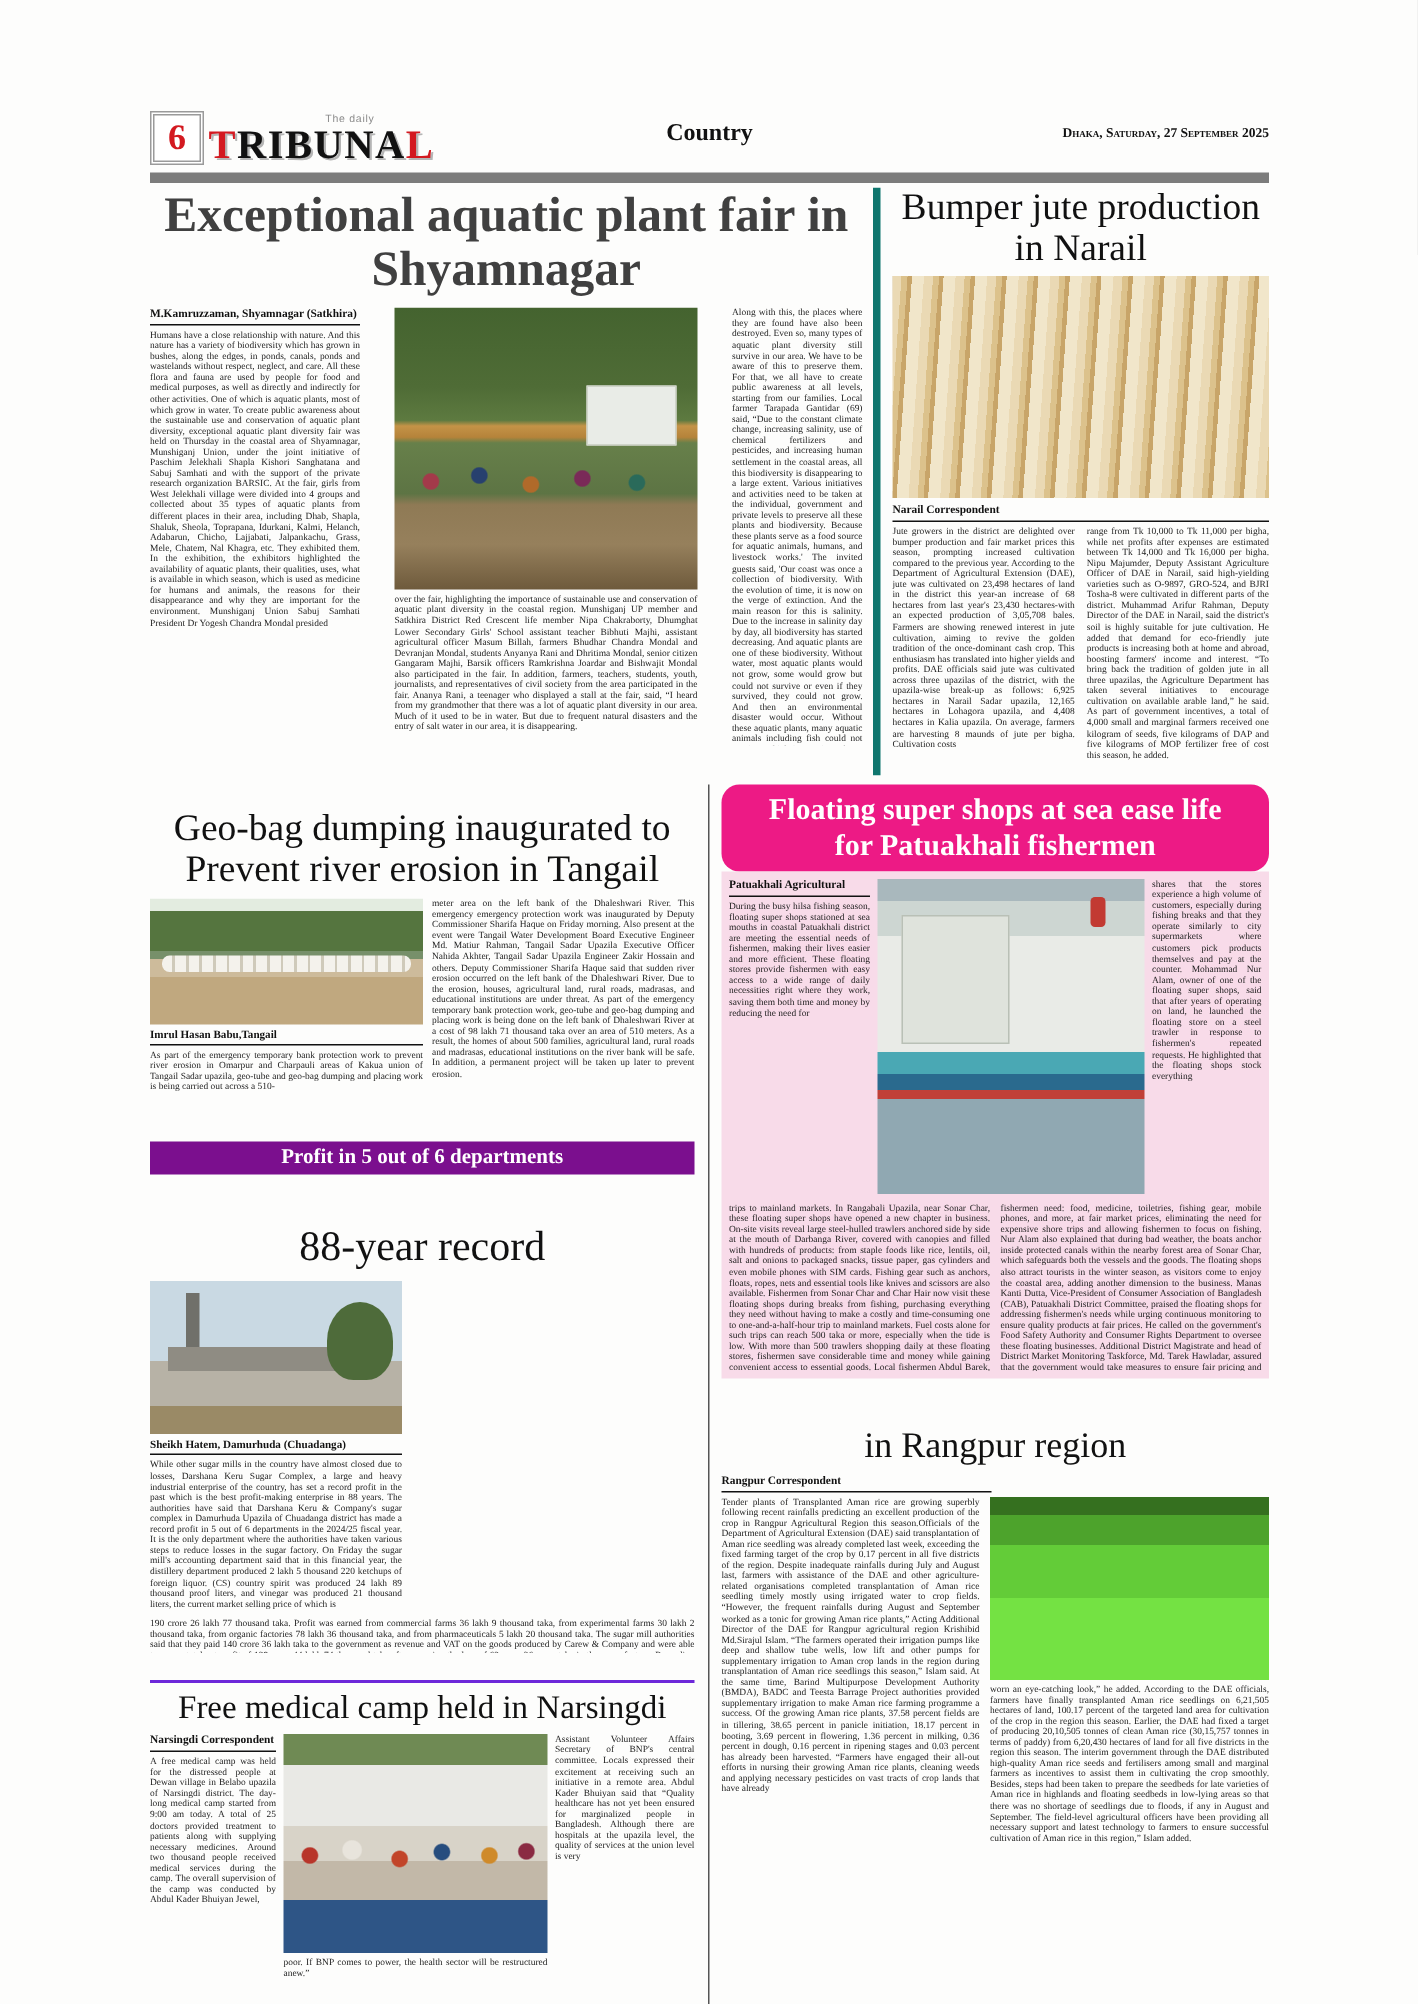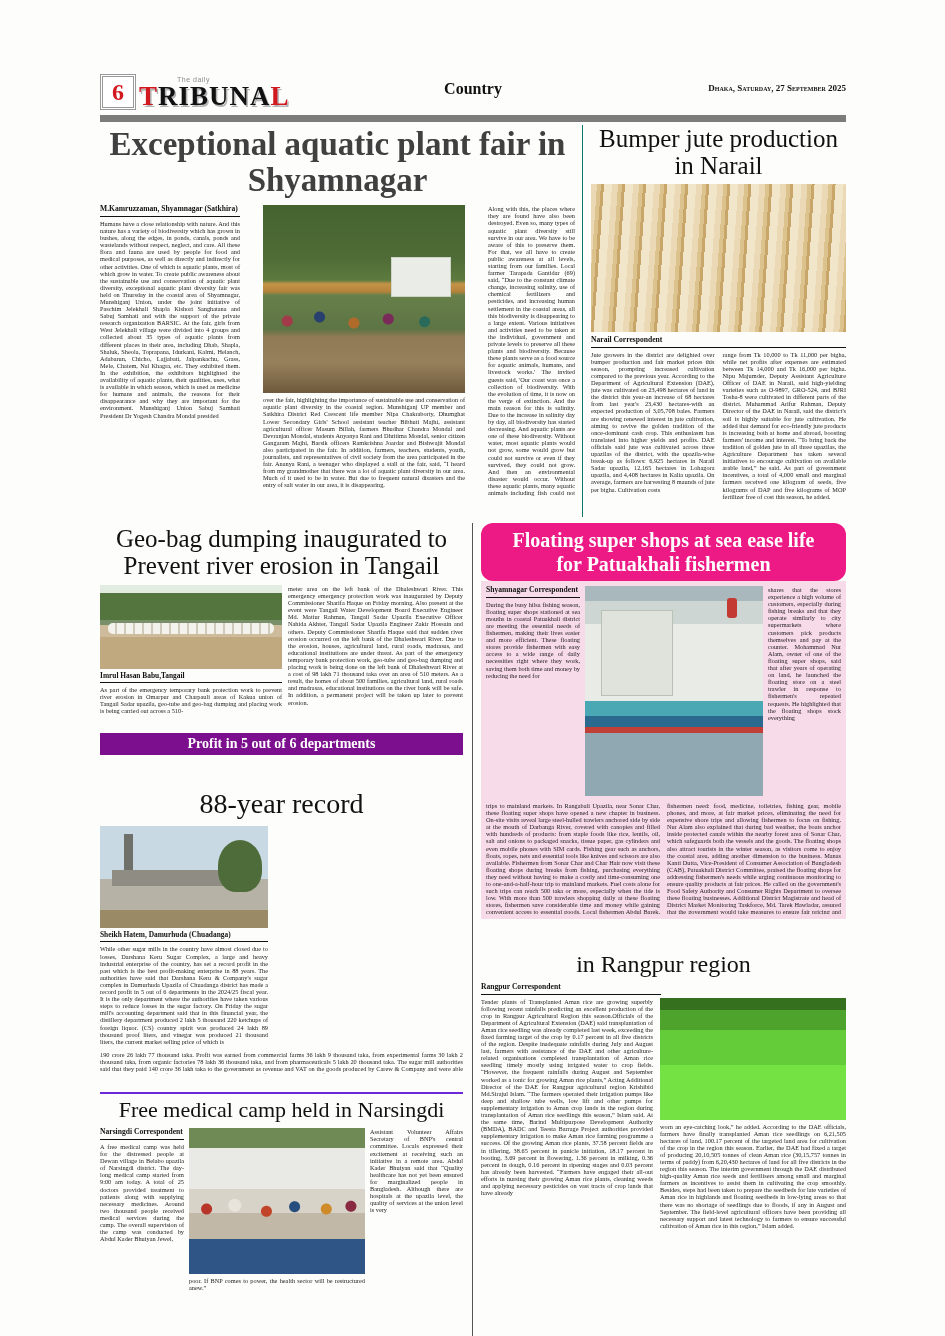--- a/index.html
+++ b/index.html
@@ -5,21 +5,21 @@
   html,body{margin:0;padding:0;background:#e9e9e9;}
   .page{position:relative;width:945px;height:1336px;background:#fdfdfc;margin:0 auto;
         font-family:"Liberation Serif",serif;color:#111;overflow:hidden;}
   .content{position:absolute;left:100px;top:74px;width:746px;}
 
   
   .masthead{display:flex;align-items:flex-start;}
   .brandwrap{display:flex;align-items:flex-end;gap:3px;width:250px;}
   .pagenum{width:30px;height:30px;border:3px double #9a9a9a;display:flex;align-items:center;justify-content:center;
            font-weight:bold;font-size:24px;color:#d31920;background:#fff;}
-  .brandblock{line-height:1;}
+  .brandblock{line-height:1;text-align:center;}
   .brand-top{font-family:"Liberation Sans",sans-serif;font-size:7px;color:#8a8a8a;margin-left:38px;letter-spacing:.5px;}
   .brand{font-size:27px;font-weight:bold;letter-spacing:1px;text-shadow:1.5px 1.5px 0 #b5b5b5;}
   .brand .red{color:#d31920;}
   .section-label{flex:1;text-align:center;font-weight:bold;font-size:16px;padding-top:6px;}
   .edition-date{width:250px;text-align:right;font-variant:small-caps;font-weight:bold;font-size:9px;padding-top:9px;}
   .gray-bar{height:7px;background:#7c7c7c;margin-top:5px;}
 
   
   h1,h2{margin:0;font-weight:normal;text-align:center;line-height:1.08;}
   .bt{font-size:6.3px;line-height:7.1px;text-align:justify;color:#1c1c1c;}
@@ -38,44 +38,44 @@
   .ph{position:relative;overflow:hidden;}
   .ph-fair{width:202px;height:188px;margin-bottom:3px;
     background:linear-gradient(180deg,#44632f 0%,#4f6c36 28%,#5d7a40 40%,#c49347 42%,#b5833a 46%,#67804a 48%,#5d7444 66%,#8f7a55 70%,#96805c 84%,#6e5a3c 100%);}
   .ph-fair .poster{position:absolute;right:14px;top:52px;width:58px;height:38px;background:#e9ece7;border:1px solid #cfd4c9;}
   .ph-fair .crowd{position:absolute;left:0;top:96px;width:100%;height:40px;
     background:radial-gradient(circle at 12% 50%,#a33a4a 0 5px,transparent 6px),
                radial-gradient(circle at 28% 40%,#27406e 0 5px,transparent 6px),
                radial-gradient(circle at 45% 55%,#b06a2a 0 5px,transparent 6px),
                radial-gradient(circle at 62% 45%,#7a2a58 0 5px,transparent 6px),
                radial-gradient(circle at 80% 52%,#2a6a5a 0 5px,transparent 6px);}
-  .a2{flex:1;border-left:1px solid #0f766e;padding-left:8px;box-sizing:border-box;}
+  .a2{flex:1;border-left:5px solid #0f766e;padding-left:8px;box-sizing:border-box;}
   .h-jute{font-size:25px;margin-bottom:5px;}
   .ph-jute{width:100%;height:148px;margin-bottom:4px;
     background:repeating-linear-gradient(94deg,#ead9b4 0 6px,#dcc28c 6px 10px,#c8a569 10px 13px,#f1e6ca 13px 21px),
                linear-gradient(180deg,rgba(120,90,40,.25),rgba(255,255,255,0) 40%);}
   .a2-cols{column-count:2;column-gap:8px;height:178px;overflow:hidden;}
 
   
   .secB{display:flex;margin-top:6px;}
   .bleft{width:372px;flex:none;padding-right:9px;box-sizing:border-box;}
   .bright{flex:1;border-left:1px solid #555;padding-left:8px;box-sizing:border-box;}
 
   
-  .h-geo{font-size:25px;margin:2px 0 6px;}
+  .h-geo{font-size:25px;margin:16px 0 6px;}
   .geo-body{display:flex;gap:6px;height:142px;overflow:hidden;}
   .geoc1{width:182px;flex:none;}
   .ph-geo{width:182px;height:84px;
     background:linear-gradient(180deg,#e3ece0 0 10%,#55753f 10% 42%,#77906a 42% 48%,#cdbb9b 48% 62%,#c0a87f 62% 100%);}
   .ph-geo .bags{position:absolute;left:8px;top:38px;width:166px;height:11px;border-radius:5px;
     background:repeating-linear-gradient(90deg,#f4f2ec 0 7px,#cfcaba 7px 9px);}
   .geoc2{flex:1;}
 
   
-  .kicker{background:#7b0f8e;color:#fff;font-weight:bold;font-size:14px;text-align:center;padding:3px 0;margin:6px 0 4px;}
+  .kicker{background:#7b0f8e;color:#fff;font-weight:bold;font-size:14px;text-align:center;padding:3px 0;margin:20px 0 4px;}
   .h-sugar{font-size:28px;margin-bottom:7px;}
   .sugar-body{display:flex;gap:6px;height:248px;overflow:hidden;flex-direction:column;}
   .sugc1{width:168px;flex:none;}
   .ph-mill{width:168px;height:102px;
     background:linear-gradient(180deg,#c9d9e3 0 52%,#b7b2a6 52% 82%,#9a8a66 82% 100%);}
   .ph-mill .chimney{position:absolute;left:24px;top:8px;width:9px;height:52px;background:#70706a;}
   .ph-mill .roof{position:absolute;left:12px;top:44px;width:120px;height:16px;background:#8f8c83;}
   .ph-mill .tree{position:absolute;right:6px;top:14px;width:44px;height:52px;border-radius:50% 50% 40% 40%;background:#4e6b3a;}
   .sugc2{flex:1;}
 
@@ -237,21 +237,21 @@
       <div class="bright">
 
         <div>
           <div class="pink-banner">
             <span>Floating super shops at sea ease life</span><br>
             <span>for Patuakhali fishermen</span>
           </div>
           <div class="pink-body">
             <div class="flo-row1">
               <div class="floc1">
-                <div class="byl">Shyamnagar Correspondent</div>
+                <div class="byl">Patuakhali Agricultural</div>
                 <div class="rule"></div>
                 <div class="bt">During the busy hilsa fishing season, floating super shops stationed at sea mouths in coastal Patuakhali district are meeting the essential needs of fishermen, making their lives easier and more efficient. These floating stores provide fishermen with easy access to a wide range of daily necessities right where they work, saving them both time and money by reducing the need for</div>
               </div>
               <div class="ph ph-boat">
                 <div class="cabin"></div>
                 <div class="person"></div>
               </div>
               <div class="floc3 bt">shares that the stores experience a high volume of customers, especially during fishing breaks and that they operate similarly to city supermarkets where customers pick products themselves and pay at the counter. Mohammad Nur Alam, owner of one of the floating super shops, said that after years of operating on land, he launched the floating store on a steel trawler in response to fishermen's repeated requests. He highlighted that the floating shops stock everything</div>
             </div>
             <div class="flo-row2">

